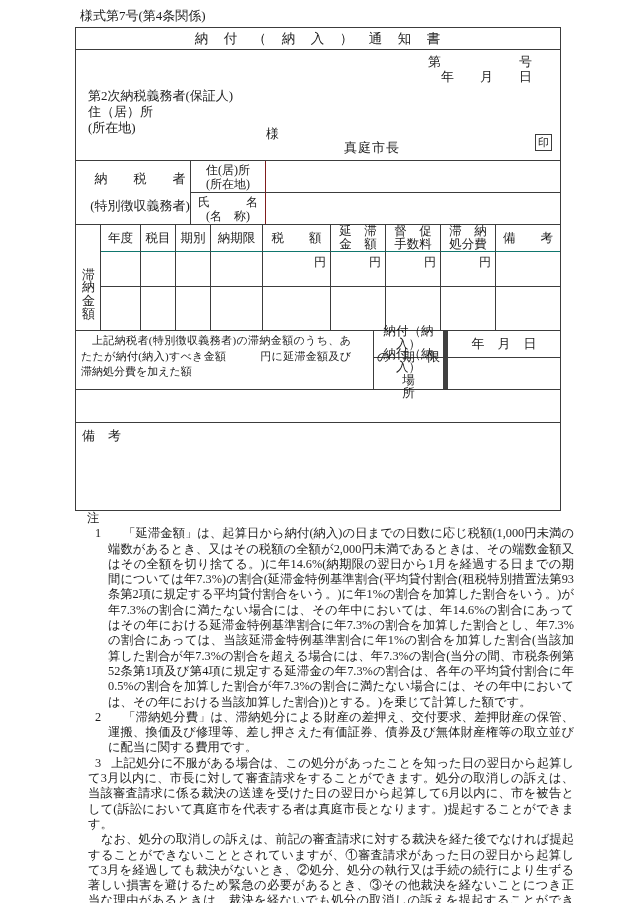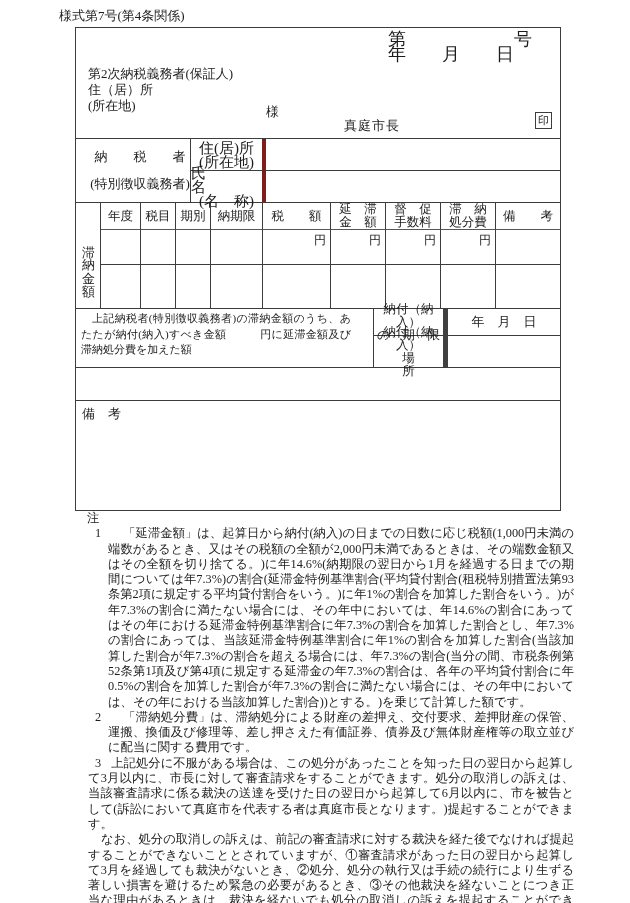--- a/index.html
+++ b/index.html
@@ -1,48 +1,48 @@
 <!DOCTYPE html>
 <html><head>
 <meta charset="utf-8">
 <style>
   html,body{margin:0;padding:0;background:#e8e8e8;}
   .page{
     position:relative;width:630px;height:903px;background:#ffffff;
     color:#1c1c1c;font-family:"Liberation Serif","DejaVu Serif",serif;
     overflow:hidden;
   }
-  .form-label{position:absolute;left:59px;top:7px;font-size:13px;}
+  .form-label{position:absolute;left:80px;top:7px;font-size:13px;}
   .box{
     position:absolute;left:75px;top:27px;width:486px;height:484px;
     border:1px solid #3c3c3c;box-sizing:border-box;background:#fff;
   }
   .sec{box-sizing:border-box;border-top:1px solid #3c3c3c;}
   .title-row{
     box-sizing:border-box;height:22px;border-bottom:1px solid #3c3c3c;
     text-align:center;font-size:13.5px;line-height:21px;letter-spacing:1px;
   }
   
   .hdr{position:relative;height:110px;}
-  .docno{position:absolute;top:4px;right:28px;font-size:18px;line-height:15px;}
+  .docno{position:absolute;top:4px;right:28px;text-align:right;font-size:13px;line-height:15px;}
   .addr{position:absolute;left:12px;top:38px;font-size:13px;line-height:16px;}
   .sama{position:absolute;left:190px;top:75px;font-size:13px;}
   .mayor{position:absolute;left:268px;top:89px;font-size:13px;letter-spacing:1px;}
   .seal{
     position:absolute;right:8px;top:84px;width:15px;height:15px;
     border:1px solid #3c3c3c;font-size:11px;line-height:15px;text-align:center;
   }
   
   .notice{height:53px;padding:2px 7px 0 7px;font-size:13px;line-height:16.4px;text-align:justify;}
   .notice p{margin:0;text-indent:1em;}
   
   .tp{height:64px;display:grid;grid-template-columns:115px 75px 1fr;grid-template-rows:32px 31px;}
   .tp > div{box-sizing:border-box;}
   .tp .c-main{grid-row:1/3;border-right:1px solid #3c3c3c;display:flex;flex-direction:column;justify-content:space-evenly;align-items:center;font-size:13px;margin-left:14px;}
-  .tp .c-lab{border-right:4px solid #7f1d1d;display:flex;flex-direction:column;justify-content:center;align-items:center;font-size:15px;line-height:14px;}
+  .tp .c-lab{border-right:1px solid #7f1d1d;display:flex;flex-direction:column;justify-content:center;align-items:center;font-size:12px;line-height:14px;}
   .tp .bb{border-bottom:1px solid #3c3c3c;}
   
   .ar{height:106px;display:grid;grid-template-columns:25px 40px 35px 35px 52px 68px 55px 55px 55px 1fr;grid-template-rows:27px 35px 43px;}
   .ar > div{box-sizing:border-box;border-right:1px solid #3c3c3c;}
   .ar > .last{border-right:none;}
   .ar .side{grid-row:1/4;display:flex;justify-content:center;align-items:center;
     writing-mode:vertical-rl;letter-spacing:13px;font-size:13px;padding-top:10px;}
   .ar .h{display:flex;justify-content:center;align-items:center;text-align:center;
     font-size:12.5px;line-height:13px;white-space:pre-line;border-bottom:1px solid #0f766e;}
   .ar .r1{border-bottom:1px solid #3c3c3c;font-size:12px;text-align:right;padding:2px 4px 0 0;}
@@ -72,20 +72,21 @@
 </style>
 </head>
 <body>
 
 <div class="page">
 
   <div class="form-label">様式第7号(第4条関係)</div>
 
   <div class="box">
 
+    <div class="title-row">納　付　（　納　入　）　通　知　書</div>
 
     <div class="hdr">
       <div class="docno">
         <div>第　　　　　　号</div>
         <div>年　　月　　日</div>
       </div>
       <div class="addr">
         <div>第2次納税義務者(保証人)</div>
         <div>住（居）所</div>
         <div>(所在地)</div>

